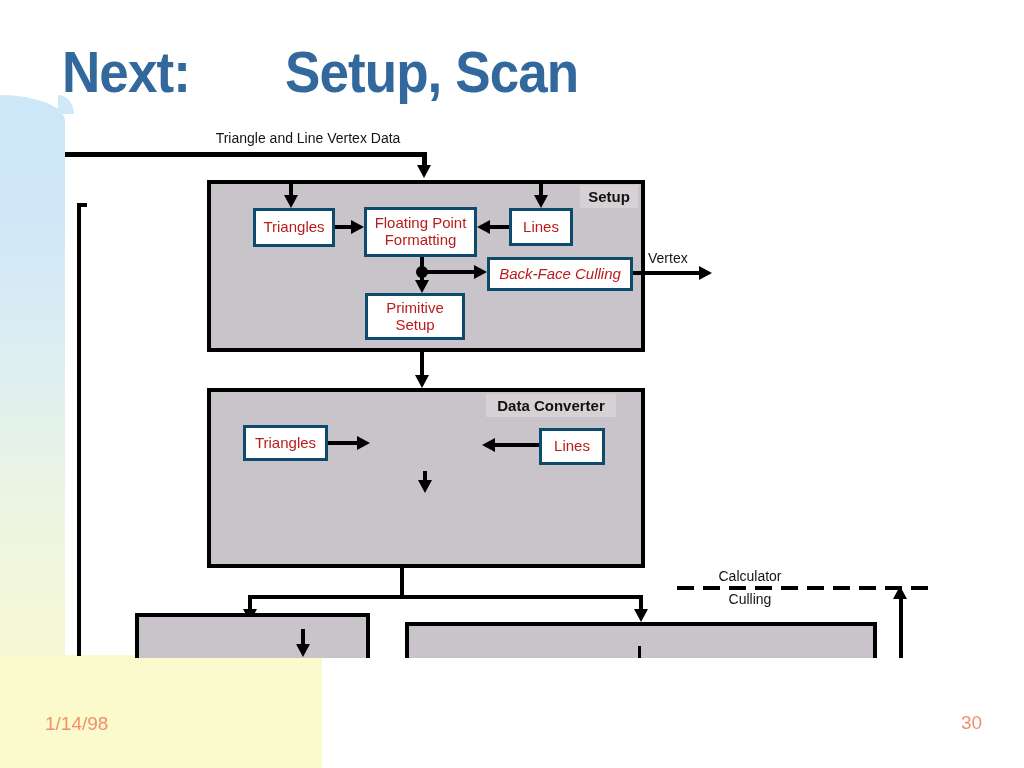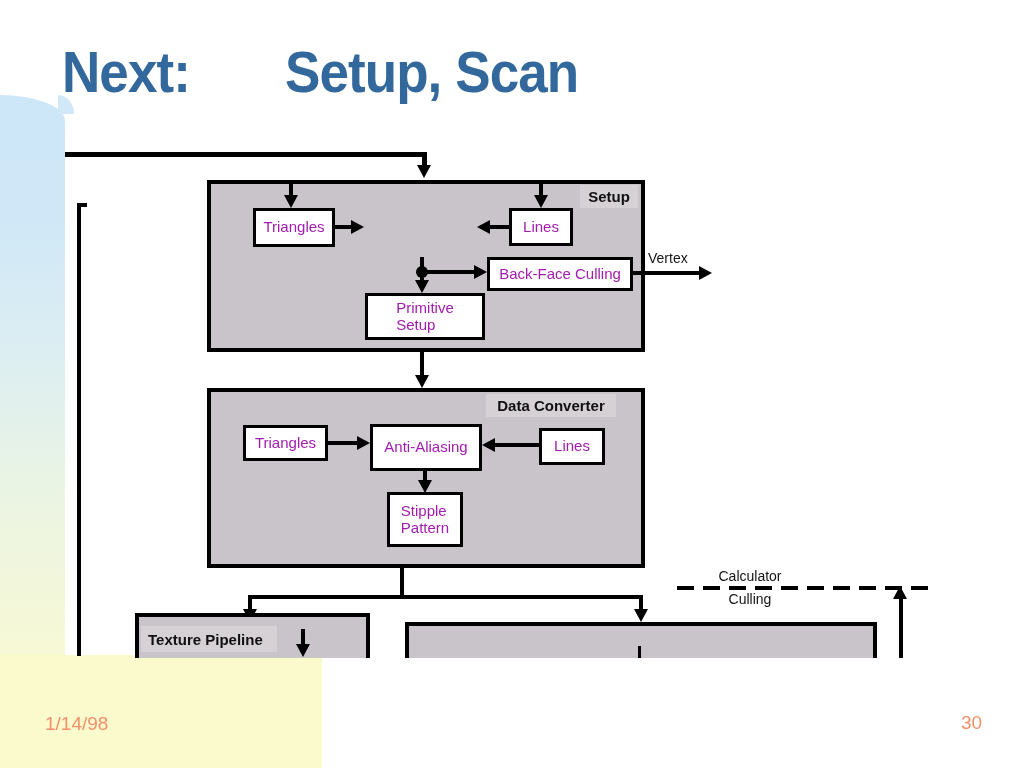--- a/index.html
+++ b/index.html
@@ -31,23 +31,23 @@
   .al{position:absolute;width:0;height:0;border-top:7px solid transparent;
       border-bottom:7px solid transparent;border-right:13px solid #000;}
   .dot{position:absolute;width:12px;height:12px;border-radius:50%;background:#000;}
 
   .group{position:absolute;background:#C9C4C9;border:4px solid #000;box-sizing:border-box;}
   .group.clipped{border-bottom:none;}
   .gtitle{position:absolute;font-weight:bold;font-size:15px;background:#D5D1D5;
           display:flex;align-items:center;justify-content:center;color:#111;white-space:nowrap;}
   .gtitle.leftalign{justify-content:flex-start;padding-left:7px;box-sizing:border-box;}
 
-  .node{position:absolute;background:#fff;border:3px solid #000000;box-sizing:border-box;
-        display:flex;align-items:center;justify-content:center;text-align:left;
-        font-size:15px;line-height:1.12;white-space:pre-line;color:#a21caf;}
+  .node{position:absolute;background:#fff;border:3px solid #0c4a6e;box-sizing:border-box;
+        display:flex;align-items:center;justify-content:center;text-align:center;
+        font-size:15px;line-height:1.12;white-space:pre-line;color:#b91c1c;}
 
   .flabel{position:absolute;font-size:14px;color:#141414;white-space:nowrap;}
   .flabel.centered{text-align:center;}
 
   .dashline{position:absolute;height:4px;
             background:repeating-linear-gradient(90deg,#000 0 17px,transparent 17px 26px);}
 
   .footer-text{position:absolute;font-size:19px;color:#F2906C;white-space:nowrap;}
 </style>
 </head>
@@ -55,39 +55,42 @@
 
 <div class="slide">
 
   <div class="left-band"></div>
   <div class="band-tip"></div>
   <div class="bottom-band"></div>
 
   <div class="title-part" style="left:62px;">Next:</div>
   <div class="title-part" style="left:285px;">Setup, Scan</div>
 
+  <div class="flabel centered" style="left:188px;top:130px;width:240px;">Triangle and Line Vertex Data</div>
   <div class="hl" style="left:65px;top:152px;width:362px;height:5px;"></div>
   <div class="vl" style="left:422px;top:152px;width:5px;height:15px;"></div>
   <div class="ad" style="left:417px;top:165px;"></div>
 
   <div class="hl" style="left:77px;top:203px;width:10px;height:4px;"></div>
   <div class="vl" style="left:77px;top:203px;width:4px;height:453px;"></div>
 
   <div class="group" style="left:207px;top:180px;width:438px;height:172px;"></div>
   <div class="gtitle" style="left:580px;top:185px;width:58px;height:23px;">Setup</div>
 
   <div class="vl" style="left:289px;top:184px;width:4px;height:13px;"></div>
   <div class="ad" style="left:284px;top:195px;"></div>
   <div class="vl" style="left:539px;top:184px;width:4px;height:13px;"></div>
   <div class="ad" style="left:534px;top:195px;"></div>
 
   <div class="node" style="left:253px;top:208px;width:82px;height:39px;">Triangles</div>
+  <div class="node" style="left:364px;top:207px;width:113px;height:50px;">Floating Point
+Formatting</div>
   <div class="node" style="left:509px;top:208px;width:64px;height:38px;">Lines</div>
-  <div class="node" style="left:487px;top:257px;width:146px;height:34px;">Back-Face Culling</div>
-  <div class="node" style="left:365px;top:293px;width:120px;height:47px;">Primitive
+  <div class="node" style="left:487px;top:257px;width:146px;height:34px;font-style:italic;">Back-Face Culling</div>
+  <div class="node" style="left:365px;top:293px;width:100px;height:47px;">Primitive
 Setup</div>
 
   <div class="hl" style="left:335px;top:225px;width:18px;height:4px;"></div>
   <div class="ar" style="left:351px;top:220px;"></div>
   <div class="hl" style="left:489px;top:225px;width:20px;height:4px;"></div>
   <div class="al" style="left:477px;top:220px;"></div>
 
   <div class="vl" style="left:420px;top:257px;width:4px;height:25px;"></div>
   <div class="ad" style="left:415px;top:280px;"></div>
   <div class="dot" style="left:416px;top:266px;"></div>
@@ -98,41 +101,37 @@
   <div class="ar" style="left:699px;top:266px;"></div>
   <div class="flabel" style="left:648px;top:250px;">Vertex</div>
 
   <div class="vl" style="left:420px;top:352px;width:4px;height:25px;"></div>
   <div class="ad" style="left:415px;top:375px;"></div>
 
   <div class="group" style="left:207px;top:388px;width:438px;height:180px;"></div>
   <div class="gtitle" style="left:486px;top:394px;width:130px;height:23px;">Data Converter</div>
 
   <div class="node" style="left:243px;top:425px;width:85px;height:36px;">Triangles</div>
-  <div class="node" style="left:370px;top:424px;width:112px;height:47px;">Anti-Aliasing</div>
   <div class="node" style="left:539px;top:428px;width:66px;height:37px;">Lines</div>
-  <div class="node" style="left:387px;top:492px;width:76px;height:55px;">Stipple
-Pattern</div>
 
   <div class="hl" style="left:328px;top:441px;width:31px;height:4px;"></div>
   <div class="ar" style="left:357px;top:436px;"></div>
   <div class="hl" style="left:494px;top:443px;width:45px;height:4px;"></div>
   <div class="al" style="left:482px;top:438px;"></div>
   <div class="vl" style="left:423px;top:471px;width:4px;height:10px;"></div>
   <div class="ad" style="left:418px;top:480px;"></div>
 
   <div class="vl" style="left:400px;top:568px;width:4px;height:27px;"></div>
   <div class="hl" style="left:248px;top:595px;width:395px;height:4px;"></div>
   <div class="vl" style="left:248px;top:595px;width:4px;height:15px;"></div>
   <div class="ad" style="left:243px;top:609px;"></div>
   <div class="vl" style="left:639px;top:595px;width:4px;height:15px;"></div>
   <div class="ad" style="left:634px;top:609px;"></div>
 
   <div class="group clipped" style="left:135px;top:613px;width:235px;height:45px;"></div>
-  <div class="gtitle leftalign" style="left:141px;top:626px;width:136px;height:26px;">Texture Pipeline</div>
   <div class="vl" style="left:301px;top:629px;width:4px;height:16px;"></div>
   <div class="ad" style="left:296px;top:644px;"></div>
 
   <div class="group clipped" style="left:405px;top:622px;width:472px;height:36px;"></div>
   <div class="vl" style="left:638px;top:646px;width:3px;height:12px;"></div>
 
   <div class="flabel centered" style="left:700px;top:568px;width:100px;">Calculator</div>
   <div class="dashline" style="left:677px;top:586px;width:253px;"></div>
   <div class="flabel centered" style="left:703px;top:591px;width:94px;">Culling</div>
   <div class="au" style="left:893px;top:586px;"></div>

